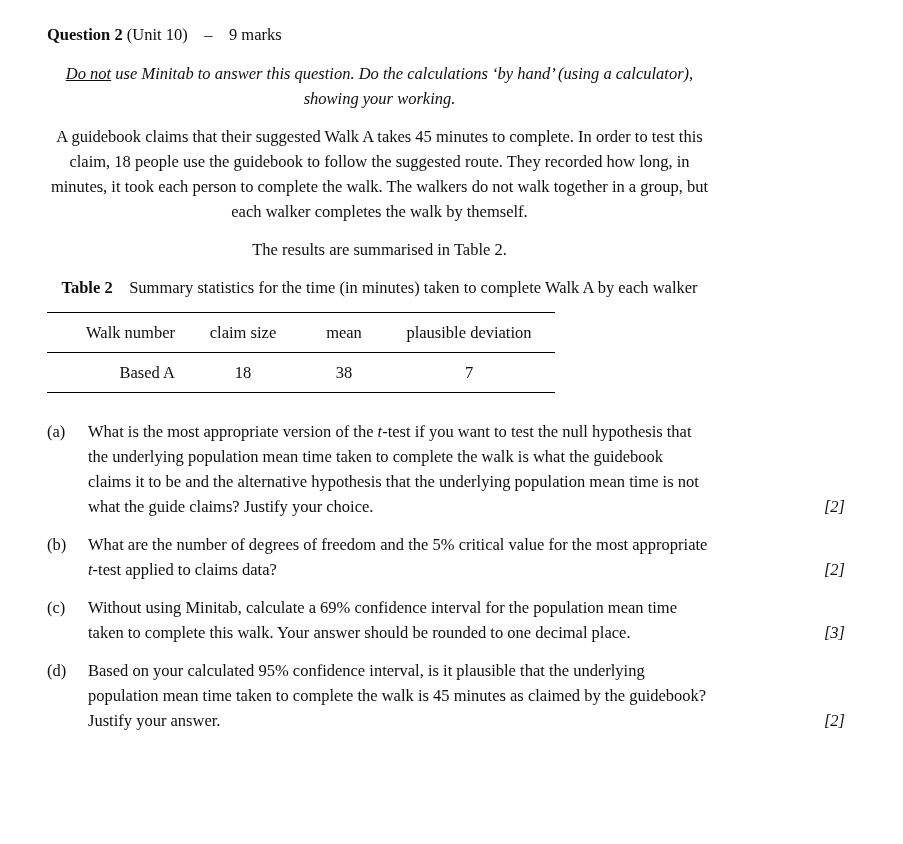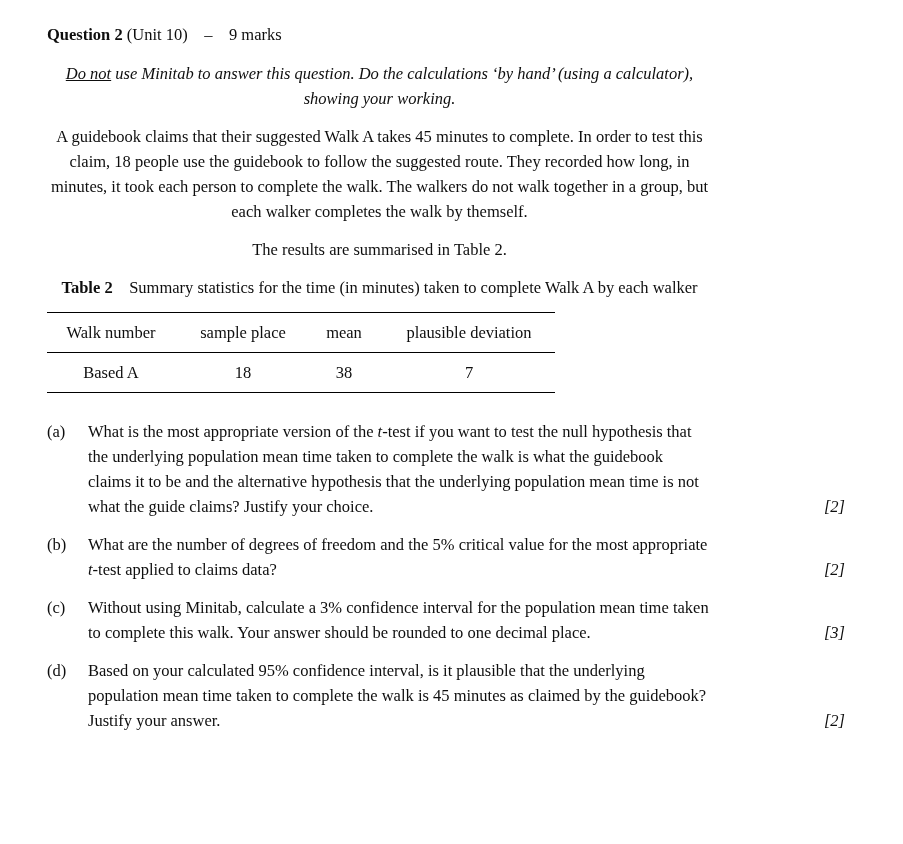--- a/index.html
+++ b/index.html
@@ -39,21 +39,21 @@
     border-bottom: 1px solid #000;
     font-size: 16.5px;
   }
   table.stats-table thead tr { border-bottom: 1px solid #000; }
   table.stats-table th, table.stats-table td {
     font-weight: 400;
     padding: 7px 6px;
     text-align: center;
     white-space: nowrap;
   }
-  table.stats-table .col-l { text-align: center; padding-left: 0; }
+  table.stats-table .col-l { text-align: right; padding-left: 0; }
   .col-walk { width: 128px; }
   .col-n    { width: 112px; }
   .col-mean { width: 66px; }
   .col-sd   { width: 160px; }
 
   .parts { margin-top: 26px; }
   .part {
     display: flex;
     width: 798px;
     margin-bottom: 13px;
@@ -84,21 +84,21 @@
   <p class="para">A guidebook claims that their suggested Walk A takes 45 minutes to complete. In order to test this claim, 18 people use the guidebook to follow the suggested route. They recorded how long, in minutes, it took each person to complete the walk. The walkers do not walk together in a group, but each walker completes the walk by themself.</p>
 
   <p class="para">The results are summarised in Table 2.</p>
 
   <p class="para caption"><span class="seg-bold">Table 2</span><span class="seg-normal">  Summary statistics for the time (in minutes) taken to complete Walk A by each walker</span></p>
 
   <table class="stats-table">
     <thead>
       <tr>
         <th class="col-l col-walk">Walk number</th>
-        <th class="col-n">sample place</th>
+        <th class="col-n">claim size</th>
         <th class="col-mean">mean</th>
         <th class="col-sd">plausible deviation</th>
       </tr>
     </thead>
     <tbody>
       <tr>
         <td class="col-l">Based A</td>
         <td>18</td>
         <td>38</td>
         <td>7</td>
@@ -115,21 +115,21 @@
     </div>
 
     <div class="part">
       <span class="part-label">(b)</span>
       <span class="part-text"><span class="seg-normal">What are the number of degrees of freedom and the 5% critical value for the most appropriate </span><span class="seg-italic">t</span><span class="seg-normal">-test applied to claims data?</span></span>
       <span class="part-marks">[2]</span>
     </div>
 
     <div class="part">
       <span class="part-label">(c)</span>
-      <span class="part-text"><span class="seg-normal">Without using Minitab, calculate a 3% confidence interval for the population mean time taken to complete this walk. Your answer should be rounded to one decimal place.</span></span>
+      <span class="part-text"><span class="seg-normal">Without using Minitab, calculate a 69% confidence interval for the population mean time taken to complete this walk. Your answer should be rounded to one decimal place.</span></span>
       <span class="part-marks">[3]</span>
     </div>
 
     <div class="part">
       <span class="part-label">(d)</span>
       <span class="part-text"><span class="seg-normal">Based on your calculated 95% confidence interval, is it plausible that the underlying population mean time taken to complete the walk is 45 minutes as claimed by the guidebook? Justify your answer.</span></span>
       <span class="part-marks">[2]</span>
     </div>
 
   </div>

